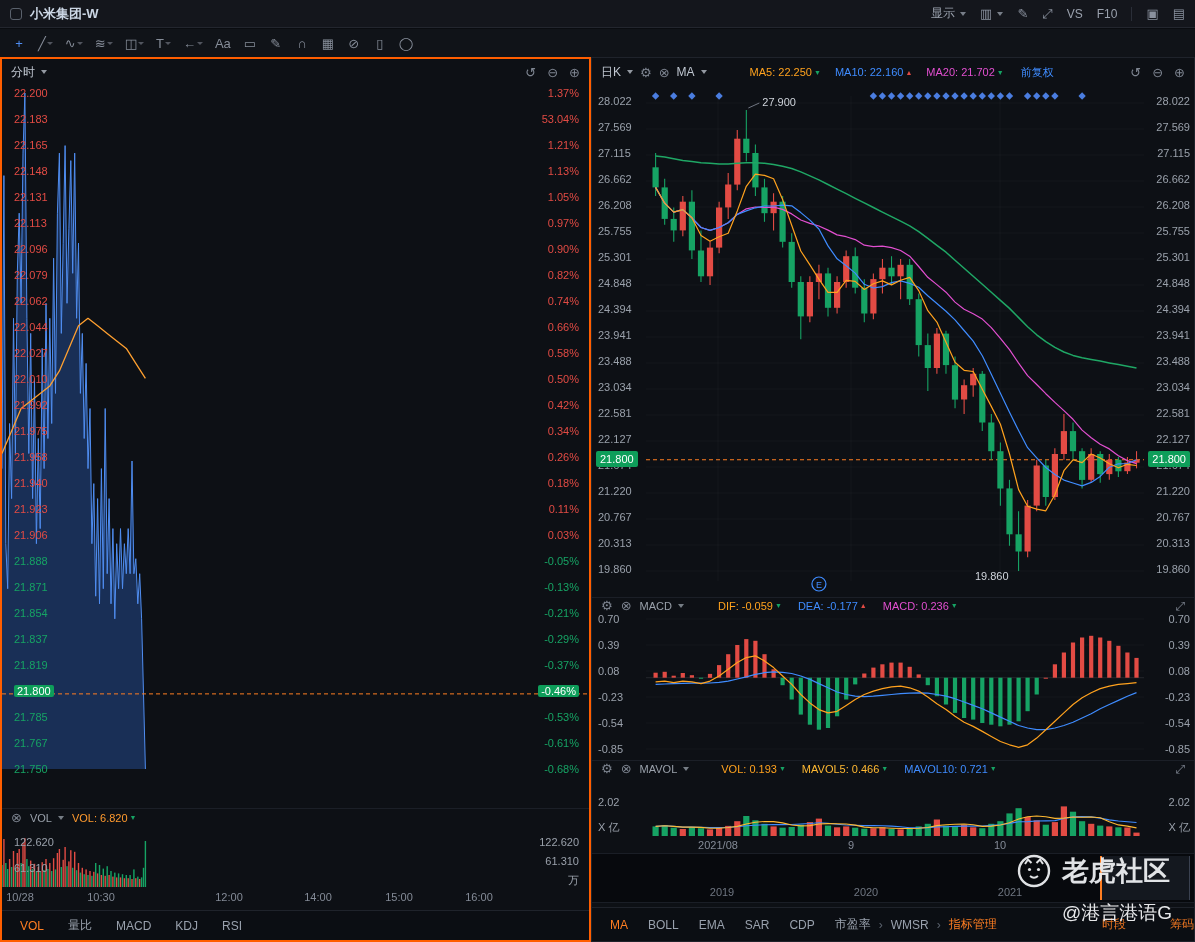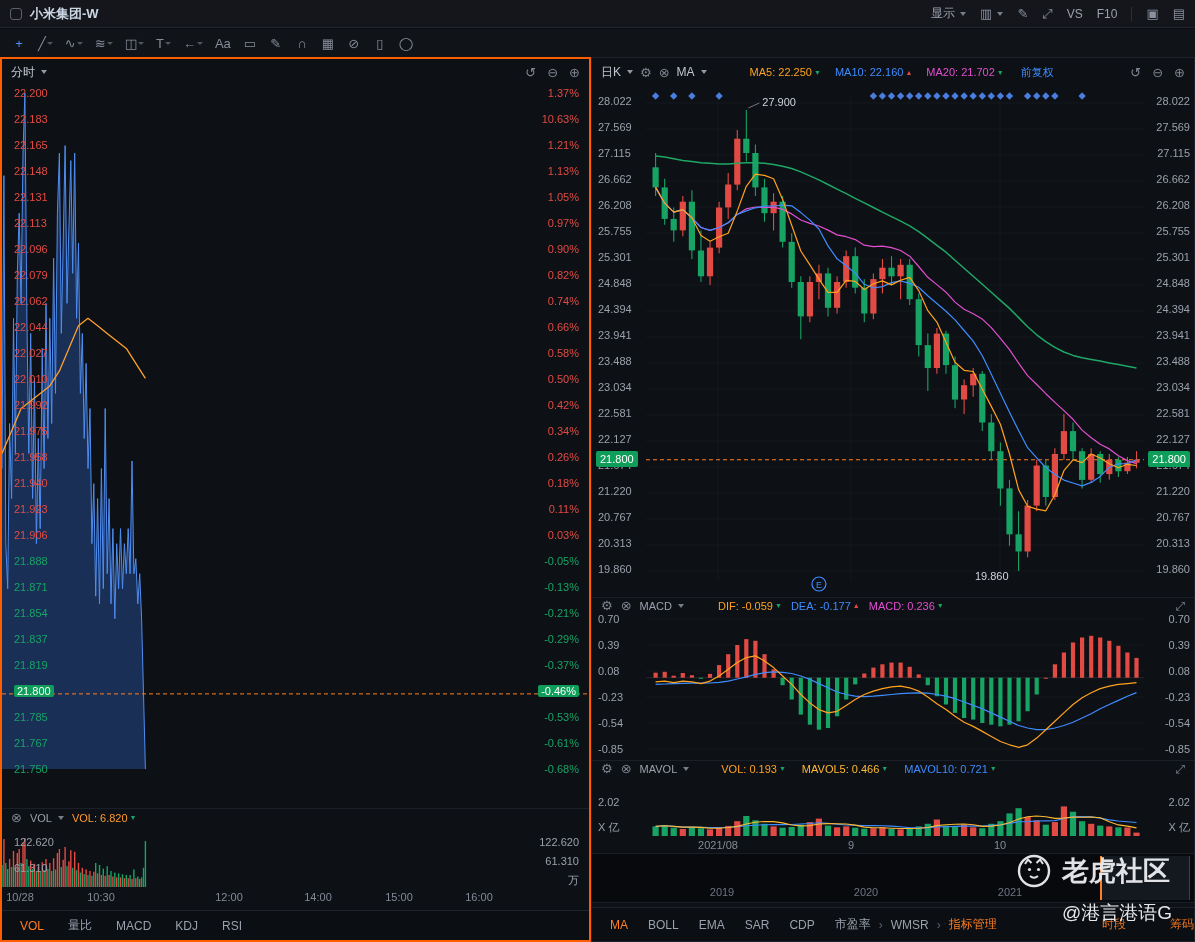--- a/index.html
+++ b/index.html
@@ -215,21 +215,21 @@
             <span class="ax down">21.854</span>
             <span class="ax down">21.837</span>
             <span class="ax down">21.819</span>
             <span class="ax hl">21.800</span>
             <span class="ax down">21.785</span>
             <span class="ax down">21.767</span>
             <span class="ax down">21.750</span>
           </div>
         <div class="axis-col right" id="lp-pct-axis" style="right:10px; top:4px; height:688px; align-items:flex-end;">
             <span class="ax up">1.37%</span>
-            <span class="ax up">10.63%</span>
+            <span class="ax up">53.04%</span>
             <span class="ax up">1.21%</span>
             <span class="ax up">1.13%</span>
             <span class="ax up">1.05%</span>
             <span class="ax up">0.97%</span>
             <span class="ax up">0.90%</span>
             <span class="ax up">0.82%</span>
             <span class="ax up">0.74%</span>
             <span class="ax up">0.66%</span>
             <span class="ax up">0.58%</span>
             <span class="ax up">0.50%</span>
@@ -621,21 +621,21 @@
       <span class="rp-badge l">21.800</span>
       <span class="rp-badge r">21.800</span>
 
       <div class="ind-head" style="top:539px; height:16px;">
         <span class="hicon">⚙</span>
         <span class="hicon">⊗</span>
         <span class="p-title">
           <span>MACD</span>
           <span class="caret"></span>
         </span>
-        <span id="rp-macd-values" style="display:flex; gap:9px; margin-left:26px;">
+        <span id="rp-macd-values" style="display:flex; gap:16px; margin-left:26px;">
             <span class="chip">
               <span style="color: rgb(255, 162, 30);">DIF: -0.059</span>
               <span class="tri" style="color: rgb(22, 163, 100);">▼</span>
             </span>
             <span class="chip">
               <span style="color: rgb(63, 140, 255);">DEA: -0.177</span>
               <span class="tri" style="color: rgb(226, 75, 68);">▲</span>
             </span>
             <span class="chip">
               <span style="color: rgb(226, 79, 208);">MACD: 0.236</span>

